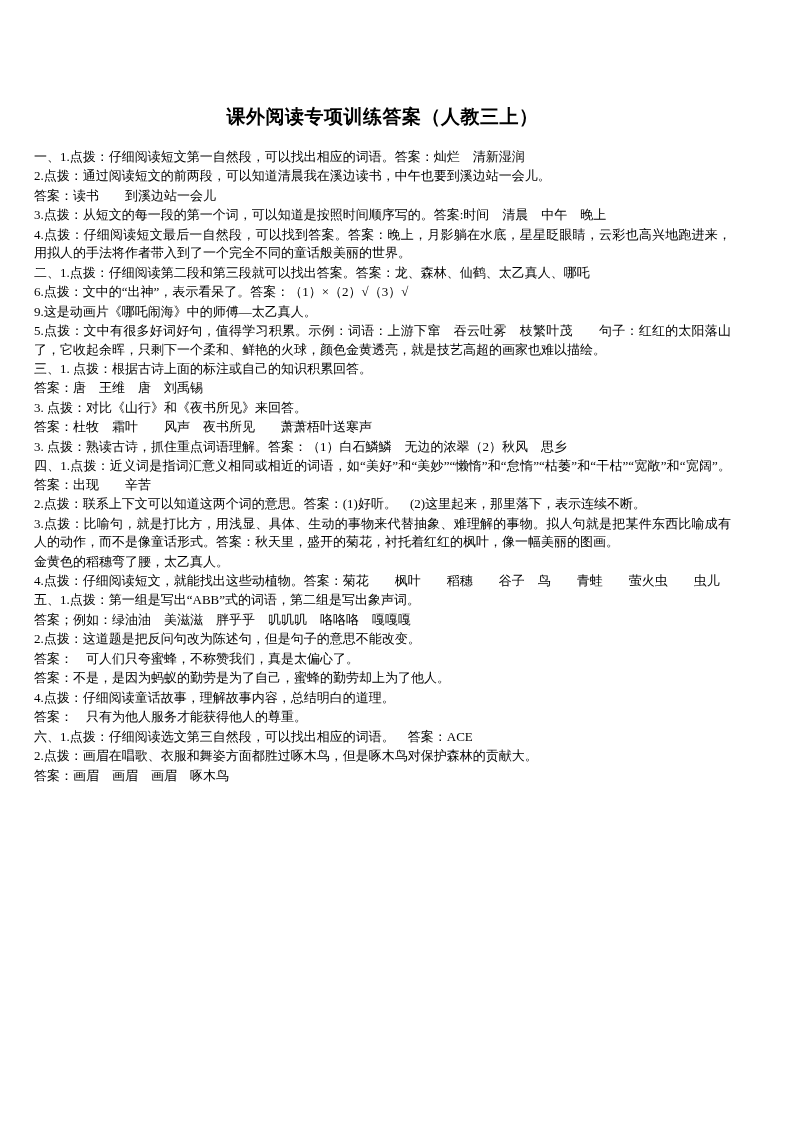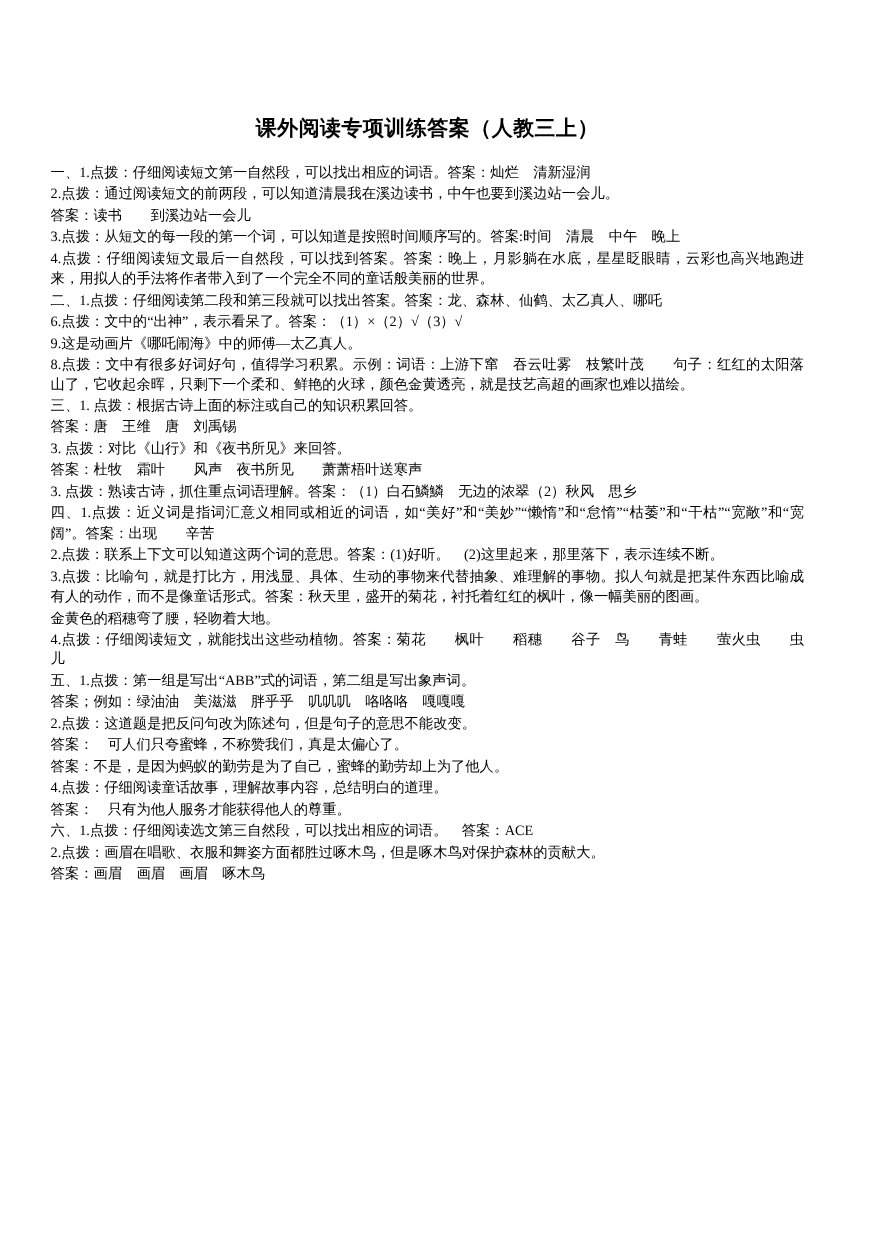--- a/index.html
+++ b/index.html
@@ -10,21 +10,21 @@
   body {
     width: 793px;
     height: 1122px;
     font-family: "Liberation Serif", "DejaVu Serif", serif;
     color: #000000;
   }
   .page {
     width: 793px;
     height: 1122px;
     box-sizing: border-box;
-    padding: 88px 62px 60px 46px;
+    padding: 88px 62px 60px 34px;
     position: relative;
   }
   .doc-title {
     text-align: center;
     font-size: 19px;
     font-weight: bold;
     letter-spacing: 0.5px;
     margin: 16px 0 18px 0;
     font-family: "Liberation Serif", "DejaVu Serif", serif;
   }
@@ -44,30 +44,30 @@
   <h1 class="doc-title">课外阅读专项训练答案（人教三上）</h1>
   <div class="body-text">
     <p>一、1.点拨：仔细阅读短文第一自然段，可以找出相应的词语。答案：灿烂　清新湿润</p>
     <p>2.点拨：通过阅读短文的前两段，可以知道清晨我在溪边读书，中午也要到溪边站一会儿。</p>
     <p>答案：读书　　到溪边站一会儿</p>
     <p>3.点拨：从短文的每一段的第一个词，可以知道是按照时间顺序写的。答案:时间　清晨　中午　晚上</p>
     <p>4.点拨：仔细阅读短文最后一自然段，可以找到答案。答案：晚上，月影躺在水底，星星眨眼睛，云彩也高兴地跑进来，用拟人的手法将作者带入到了一个完全不同的童话般美丽的世界。</p>
     <p>二、1.点拨：仔细阅读第二段和第三段就可以找出答案。答案：龙、森林、仙鹤、太乙真人、哪吒</p>
     <p>6.点拨：文中的“出神”，表示看呆了。答案：（1）×（2）√（3）√</p>
     <p>9.这是动画片《哪吒闹海》中的师傅—太乙真人。</p>
-    <p>8.点拨：文中有很多好词好句，值得学习积累。示例：词语：上游下窜　吞云吐雾　枝繁叶茂　　句子：红红的太阳落山了，它收起余晖，只剩下一个柔和、鲜艳的火球，颜色金黄透亮，就是技艺高超的画家也难以描绘。</p>
+    <p>5.点拨：文中有很多好词好句，值得学习积累。示例：词语：上游下窜　吞云吐雾　枝繁叶茂　　句子：红红的太阳落山了，它收起余晖，只剩下一个柔和、鲜艳的火球，颜色金黄透亮，就是技艺高超的画家也难以描绘。</p>
     <p>三、1. 点拨：根据古诗上面的标注或自己的知识积累回答。</p>
     <p>答案：唐　王维　唐　刘禹锡</p>
     <p>3. 点拨：对比《山行》和《夜书所见》来回答。</p>
     <p>答案：杜牧　霜叶　　风声　夜书所见　　萧萧梧叶送寒声</p>
     <p>3. 点拨：熟读古诗，抓住重点词语理解。答案：（1）白石鱗鱗　无边的浓翠（2）秋风　思乡</p>
     <p>四、1.点拨：近义词是指词汇意义相同或相近的词语，如“美好”和“美妙”“懒惰”和“怠惰”“枯萎”和“干枯”“宽敞”和“宽阔”。答案：出现　　辛苦</p>
     <p>2.点拨：联系上下文可以知道这两个词的意思。答案：(1)好听。　(2)这里起来，那里落下，表示连续不断。</p>
     <p>3.点拨：比喻句，就是打比方，用浅显、具体、生动的事物来代替抽象、难理解的事物。拟人句就是把某件东西比喻成有人的动作，而不是像童话形式。答案：秋天里，盛开的菊花，衬托着红红的枫叶，像一幅美丽的图画。</p>
-    <p>金黄色的稻穗弯了腰，轻吻着大地。</p>
+    <p>金黄色的稻穗弯了腰，太乙真人。</p>
     <p>4.点拨：仔细阅读短文，就能找出这些动植物。答案：菊花　　枫叶　　稻穗　　谷子　鸟　　青蛙　　萤火虫　　虫儿</p>
     <p>五、1.点拨：第一组是写出“ABB”式的词语，第二组是写出象声词。</p>
     <p>答案；例如：绿油油　美滋滋　胖乎乎　叽叽叽　咯咯咯　嘎嘎嘎</p>
     <p>2.点拨：这道题是把反问句改为陈述句，但是句子的意思不能改变。</p>
     <p>答案：　可人们只夸蜜蜂，不称赞我们，真是太偏心了。</p>
     <p>答案：不是，是因为蚂蚁的勤劳是为了自己，蜜蜂的勤劳却上为了他人。</p>
     <p>4.点拨：仔细阅读童话故事，理解故事内容，总结明白的道理。</p>
     <p>答案：　只有为他人服务才能获得他人的尊重。</p>
     <p>六、1.点拨：仔细阅读选文第三自然段，可以找出相应的词语。　答案：ACE</p>
     <p>2.点拨：画眉在唱歌、衣服和舞姿方面都胜过啄木鸟，但是啄木鸟对保护森林的贡献大。</p>

